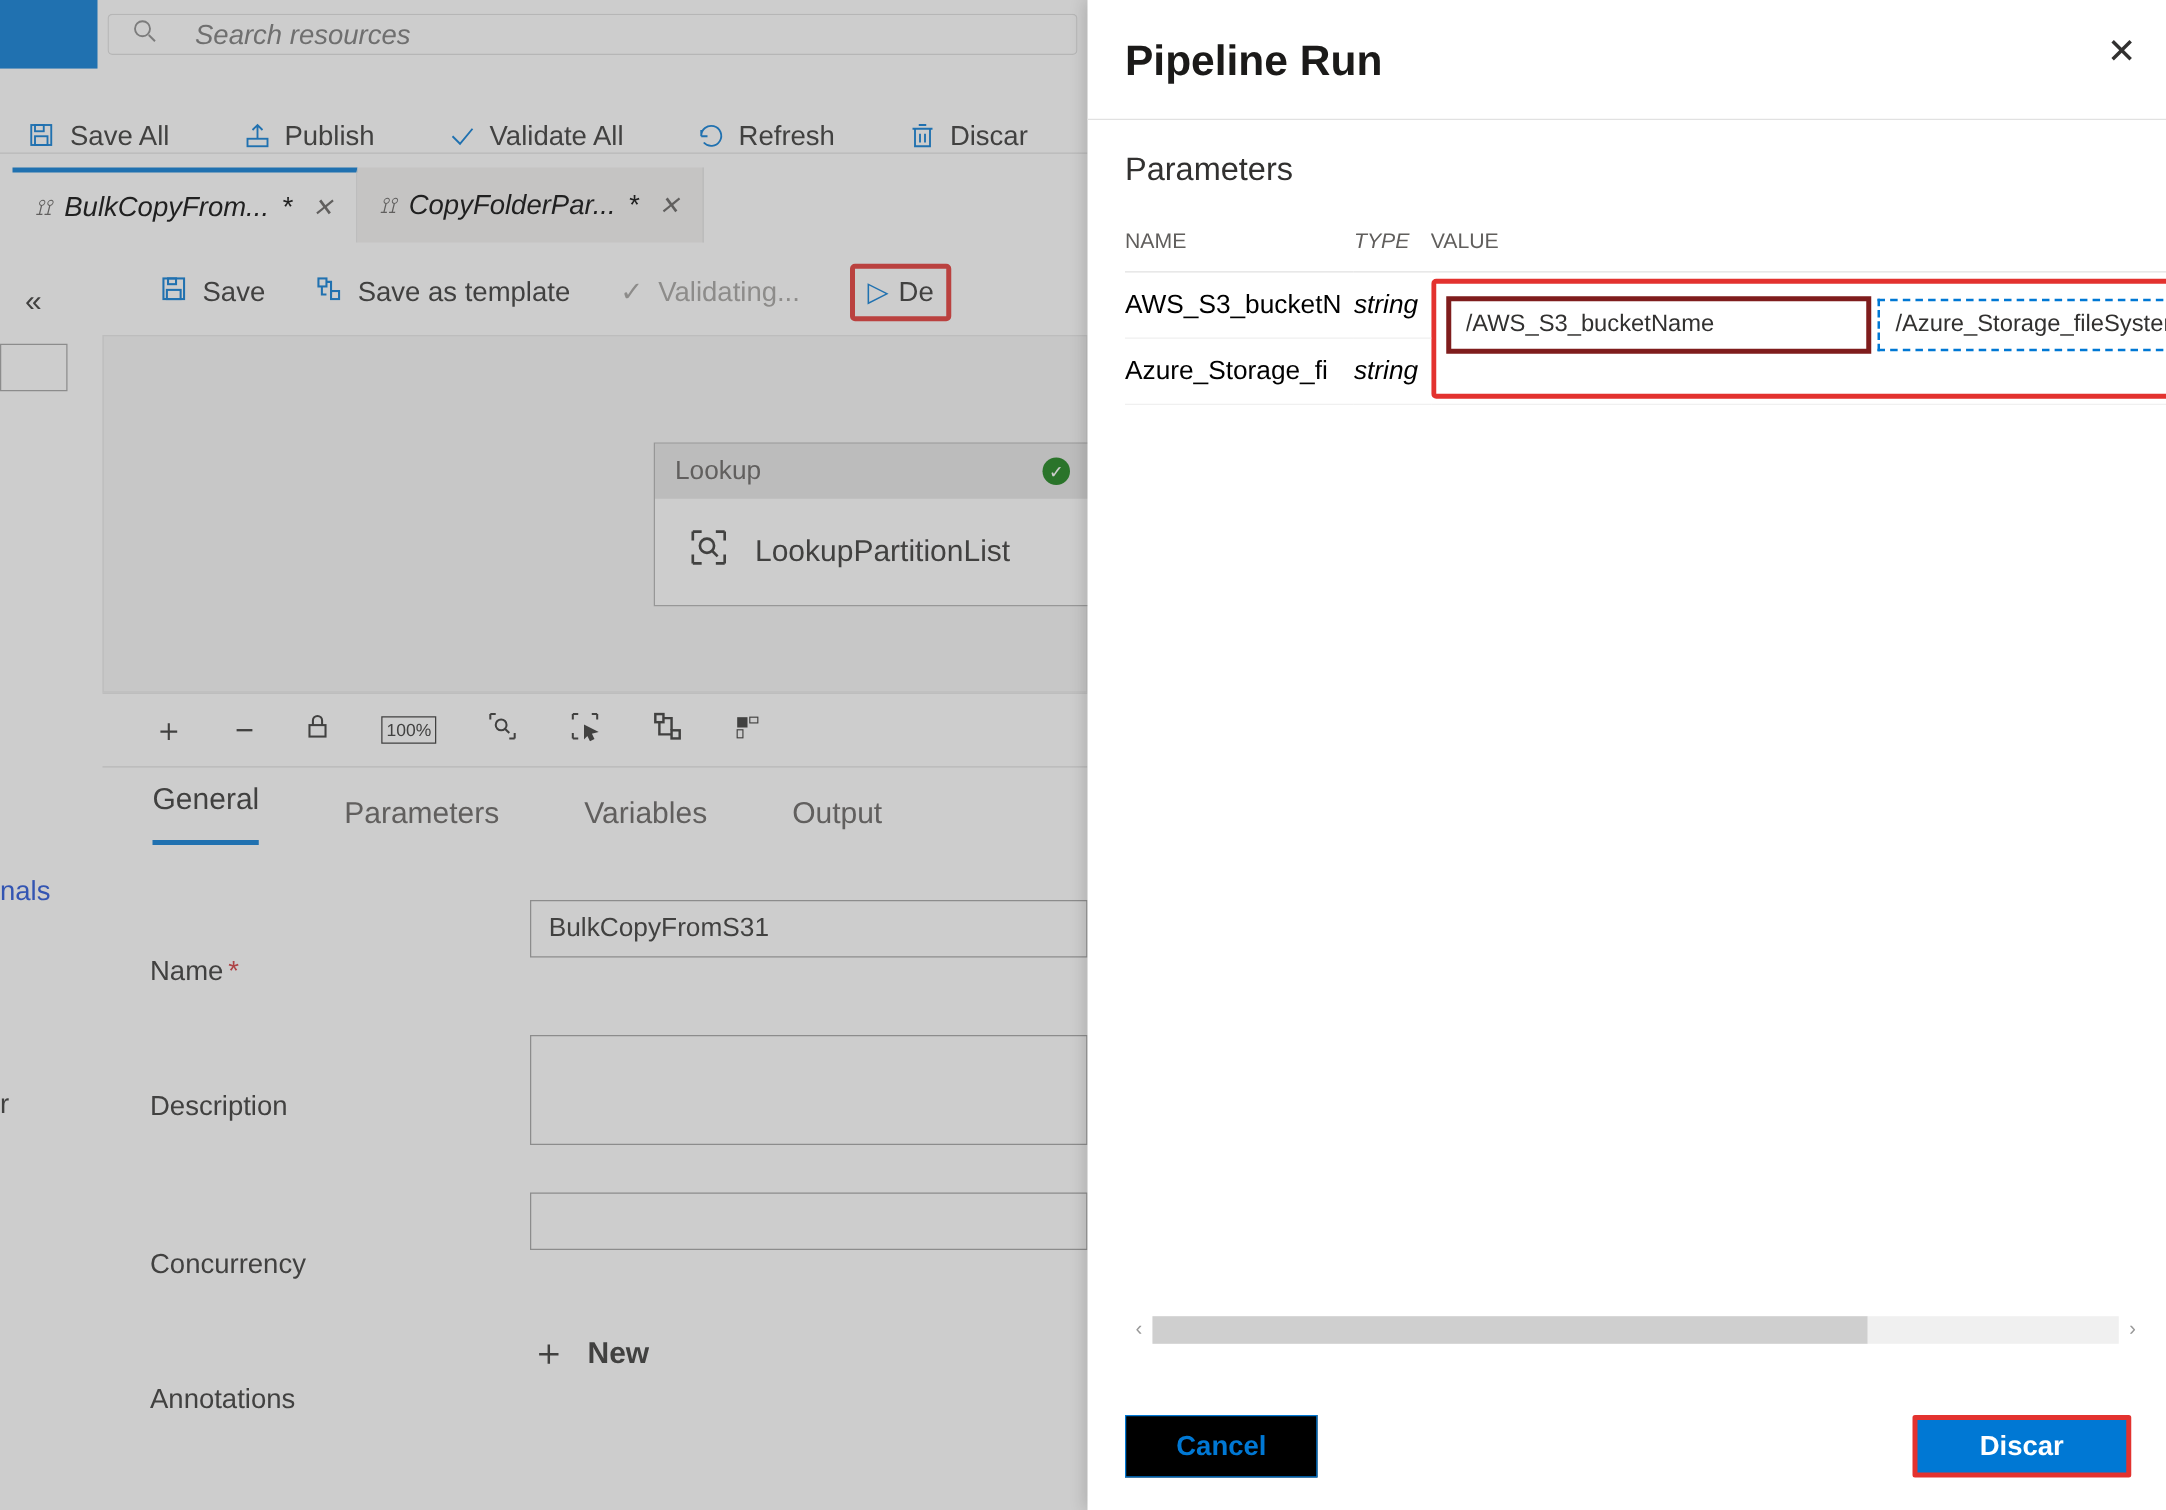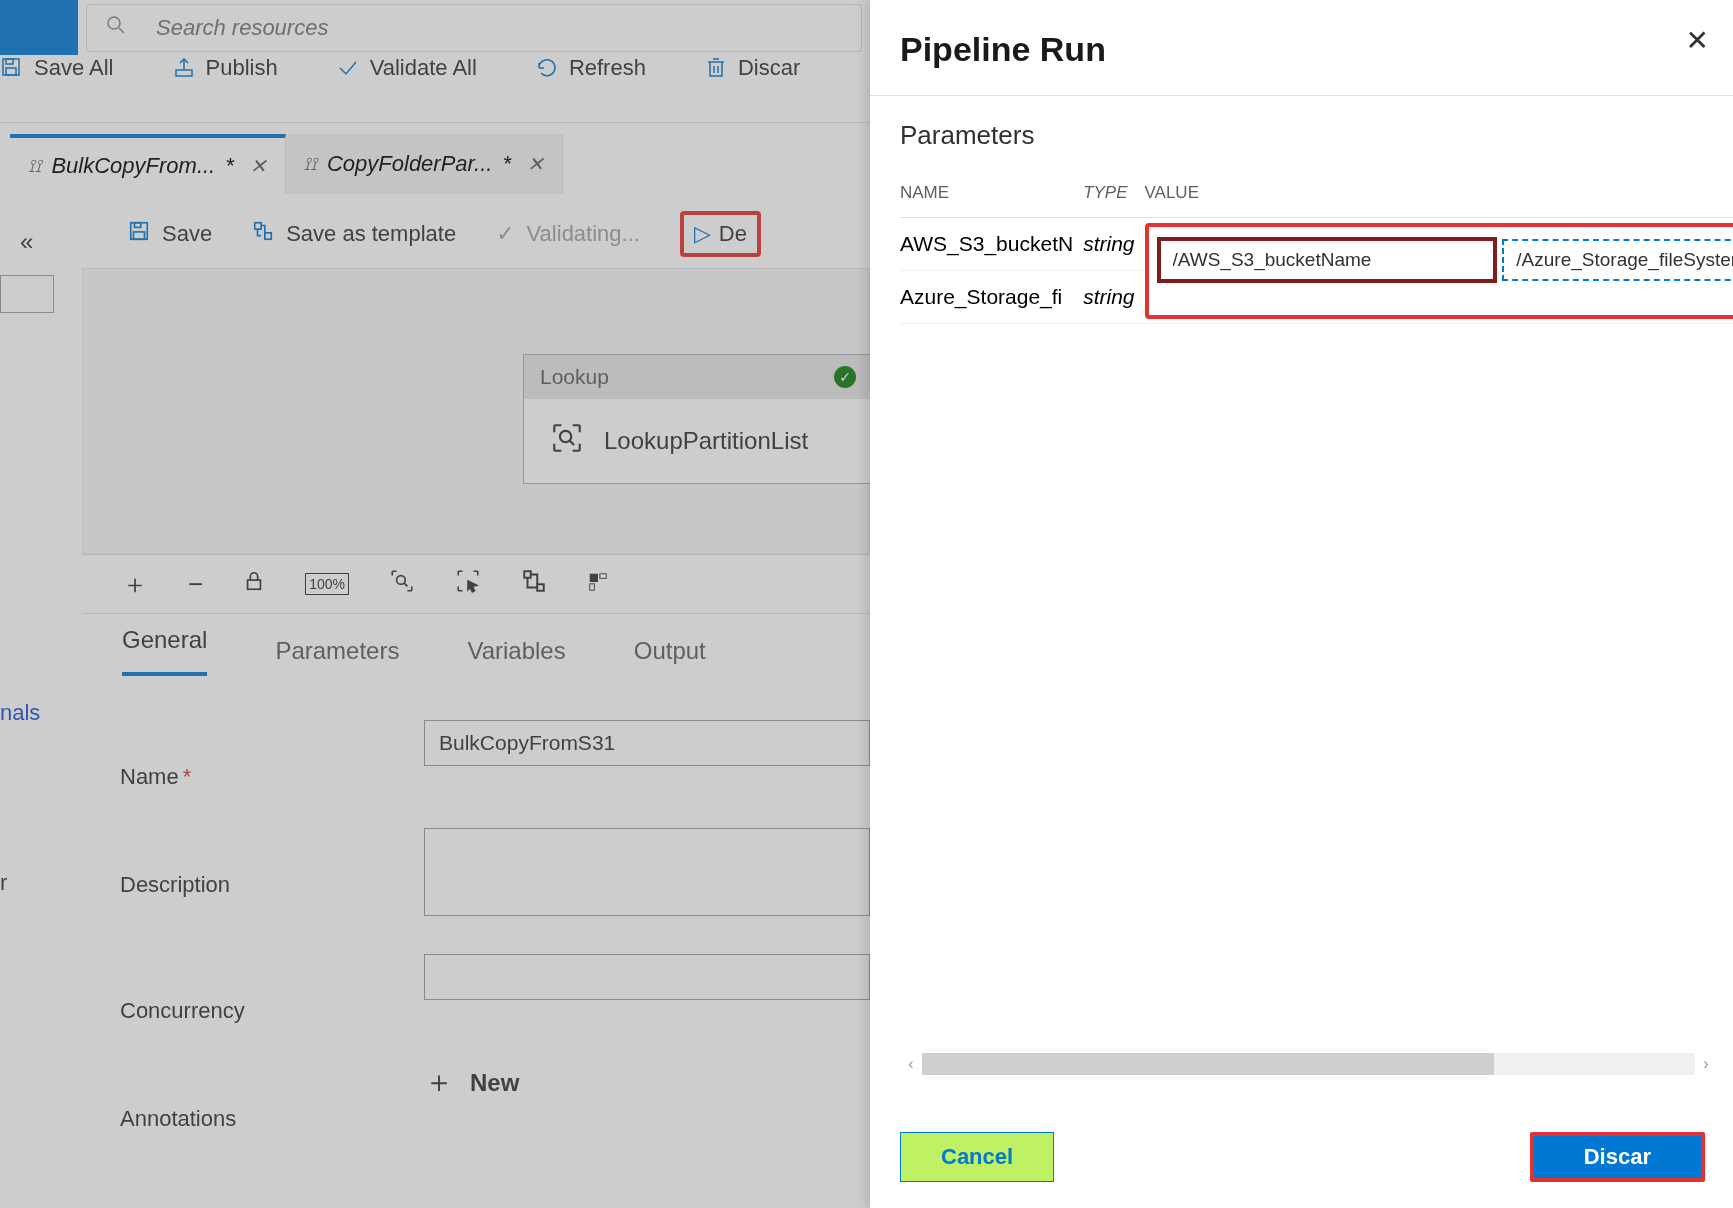--- a/index.html
+++ b/index.html
@@ -4,26 +4,26 @@
 <style>
   * { box-sizing: border-box; margin: 0; padding: 0; font-family: "Segoe UI", Arial, sans-serif; }
   body { width: 1733px; height: 1208px; overflow: hidden; position: relative; background: #fff; }
   
   
   .dim { position:absolute; inset:0; background: rgba(100,100,100,0.32); z-index:5; pointer-events:none; }
 
   
   .topbar { position:absolute; left:0; top:0; width:870px; height:55px; background:#fff; display:flex; align-items:center; }
   .blue-block { width:78px; height:55px; background:#0078d4; }
-  .search-wrap { flex:1; margin:5px 8px 5px 8px; height:48px; background:#fff; border-radius:4px; display:flex; align-items:center; padding:0 20px; box-shadow: inset 0 0 0 1px #ddd; }
+  .search-wrap { flex:1; margin:5px 8px 5px 8px; height:33px; background:#fff; border-radius:4px; display:flex; align-items:center; padding:0 20px; box-shadow: inset 0 0 0 1px #ddd; }
   .search-wrap input { border:none; outline:none; font-size:22px; font-style:italic; color:#666; width:100%; background:transparent; }
   .search-wrap .sicon { color:#666; margin-right:30px; font-size:20px; }
 
   
-  .toolbar { position:absolute; left:0; top:55px; width:870px; height:68px; background:#fff; display:flex; align-items:flex-start; gap:58px; color:#323130; font-size:22px; border-bottom:1px solid #e1e1e1;}
+  .toolbar { position:absolute; left:0; top:55px; width:870px; height:68px; background:#fff; display:flex; align-items:flex-end; padding-left:22px; gap:58px; color:#323130; font-size:22px; border-bottom:1px solid #e1e1e1;}
   .tool-item { display:flex; align-items:center; gap:10px; cursor:pointer; color:#323130;}
   .tool-item svg, .tool-item .glyph { width:24px; height:24px; stroke:#0078d4; fill:none; stroke-width:1.5; color:#0078d4;}
 
   
   .left-text1 { position:absolute; left:0px; top:700px; font-size:22px; color:#1d4ed8; }
   .left-text2 { position:absolute; left:0px; top:870px; font-size:22px; color:#323130; }
   .collapse-btn { position:absolute; left:20px; top:228px; font-size:24px; cursor:pointer; color:#323130;}
   .small-box { position:absolute; left:0px; top:275px; width:54px; height:38px; border:1px solid #a0a0a0; background:#fff;}
 
   
@@ -81,21 +81,21 @@
   .red-out { border:4px solid #e3322f; border-radius:4px; padding:10px 8px;}
   .pinput { border:4px solid #7f1d1d; padding:8px 12px; font-size:19px; width:340px; color:#323130;}
   .pinput.dashed { border:2px dashed #0078d4; }
 
   .fly-scroll { position:absolute; bottom:132px; left:30px; right:16px; height:24px; display:flex; align-items:center;}
   .sc-arrow { width:22px; color:#999; font-size:16px; text-align:center;}
   .sc-track { flex:1; height:22px; background:#f0f0f0; position:relative;}
   .sc-thumb { position:absolute; left:0; top:0; height:22px; width:74%; background:#cfcfcf;}
 
   .fly-footer { position:absolute; bottom:26px; left:30px; right:28px; display:flex; justify-content:space-between;}
-  .btn-cancel { border:1px solid #0078d4; color:#0078d4; background:#bef264; padding:10px 40px; font-size:22px; font-weight:600; cursor:pointer;}
+  .btn-cancel { border:1px solid #0078d4; color:#0078d4; background:#000000; padding:10px 40px; font-size:22px; font-weight:600; cursor:pointer;}
   .btn-finish { border:4px solid #e3322f; background:#0078d4; color:#fff; padding:8px 50px; font-size:22px; font-weight:600; cursor:pointer; border-radius:2px;}
 </style>
 </head>
 <body>
 
 <div class="topbar">
   <div class="blue-block"></div>
   <div class="search-wrap">
     <span class="sicon">
       <svg width="20" height="20" viewBox="0 0 20 20">

